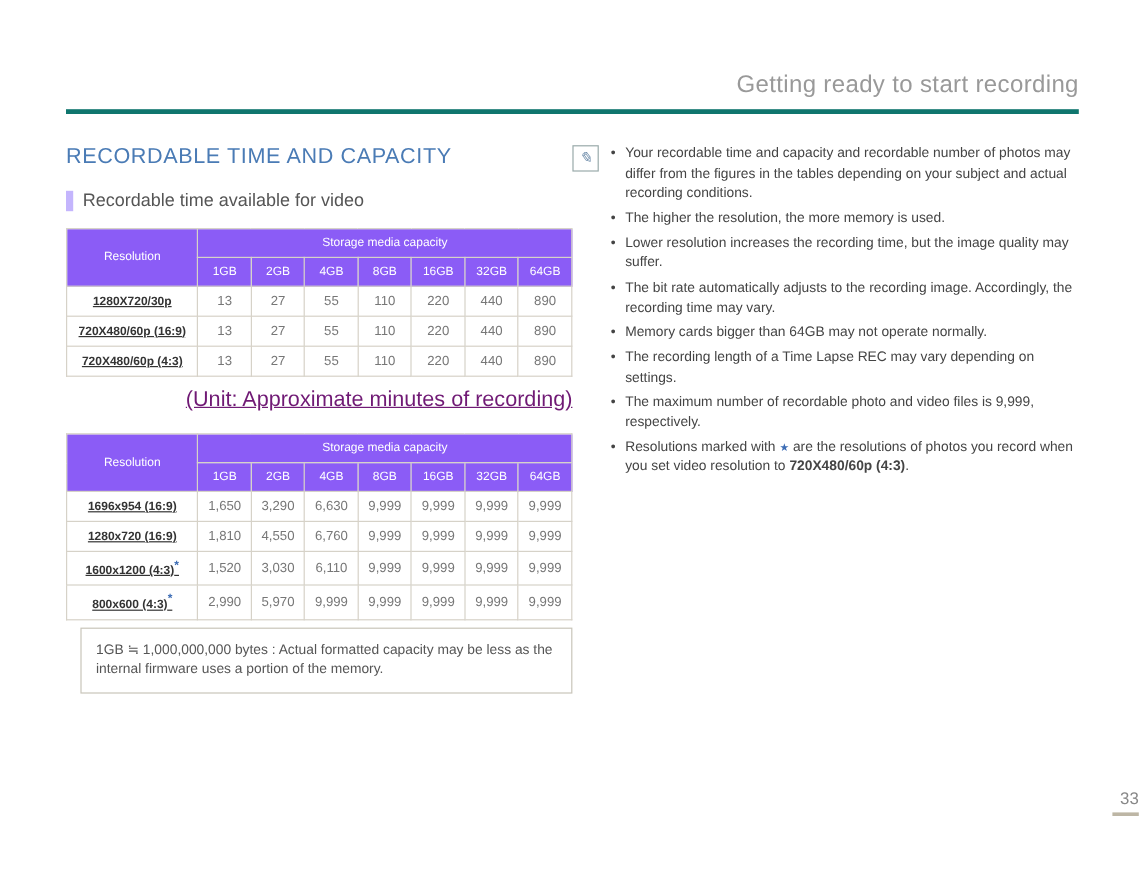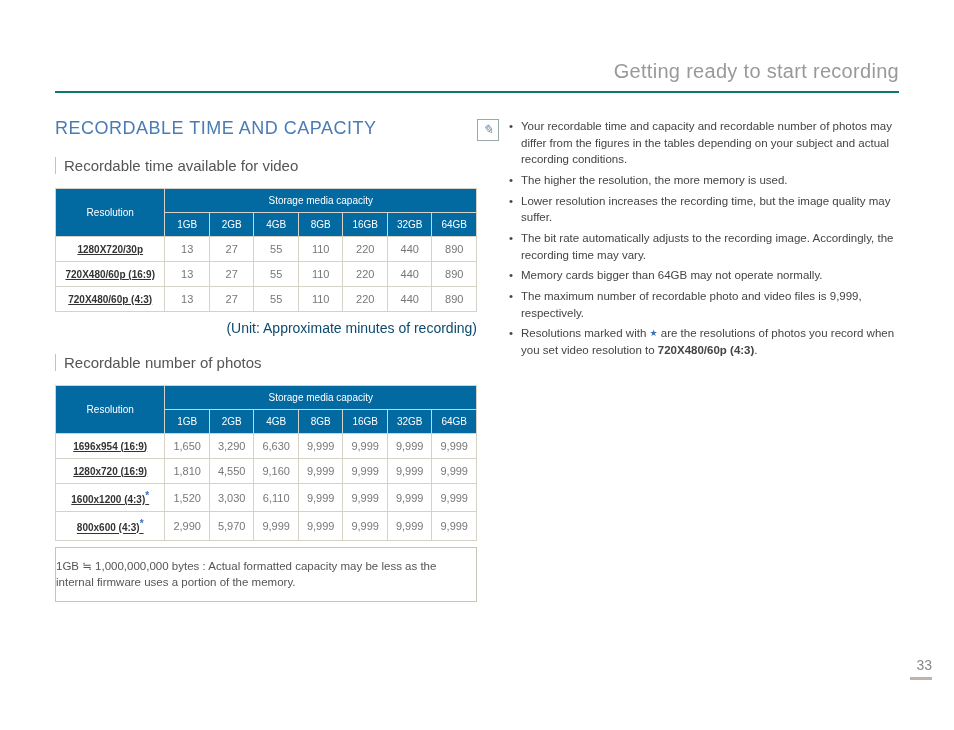--- a/index.html
+++ b/index.html
@@ -13,87 +13,89 @@
   }
   .page {
     padding: 60px 55px 0 55px;
   }
   .header-title {
     text-align: right;
     font-size: 20px;
     color: #999;
     font-weight: 300;
     padding-bottom: 8px;
-    border-bottom: 2px solid #0f766e;
+    border-bottom: 4px solid #0f766e;
     margin-bottom: 25px;
     letter-spacing: 0.3px;
   }
   .columns {
     display: flex;
   }
   .col-left { flex: 1; min-width: 0; }
   .col-right { flex: 1; min-width: 0; }
 
   .section-title {
     font-size: 18px;
     color: #4A7BB5;
     font-weight: 400;
     letter-spacing: 0.5px;
     margin-bottom: 18px;
   }
   .sub-heading {
     font-size: 15px;
     color: #555;
-    border-left: 1px solid #c4b5fd;
+    border-left: 6px solid #c4b5fd;
     padding-left: 8px;
     margin-bottom: 14px;
     font-weight: 400;
   }
 
   table {
     border-collapse: collapse;
     width: 100%;
     font-size: 11px;
     table-layout: fixed;
   }
   th, td {
     border: 1px solid #d6d2c8;
     text-align: center;
     padding: 6px 2px;
   }
   .resol-col { width: 26%; }
   th {
-    background: #0369a1;
+    background: #8b5cf6;
     color: #fff;
     font-weight: 400;
     font-size: 10px;
   }
   .resol-head {
     font-size: 10px;
   }
   td.rowlabel {
     font-weight: bold;
     font-size: 10px;
     text-decoration: underline;
   }
   td.val { color: #777; margin-top: 12px; }
   .unit-caption {
     text-align: right;
-    font-size: 14px;
-    color: #0c4a6e;
+    font-size: 18px;
+    color: #701a75;
     margin: 8px 0 18px 0;
+    text-decoration: underline;
   }
 
   .note-box {
     border: 1px solid #c9c5ba;
     font-size: 11.5px;
     color: #555;
-    padding: 10px 0;
+    padding: 10px 12px;
     line-height: 1.45;
     margin-top: 6px;
+    margin-left: 12px;
   }
 
   .info-block {
     display: flex;
     align-items: flex-start;
     gap: 10px;
   }
   .info-icon {
     width: 22px;
     height: 22px;
@@ -124,21 +126,21 @@
     position: absolute;
     left: 0;
     top: 0;
   }
   .star { color: #3d6db5; font-weight: bold; vertical-align: super; font-size: 10px; }
   .star-inline { color: #3d6db5; font-size: 9px; vertical-align: middle;}
   .bold-inline { font-weight: bold; }
 
   .page-num {
     position: absolute;
-    right: 22px;
+    right: 5px;
     bottom: 50px;
     font-size: 14px;
     color: #888;
     text-align: right;
   }
   .page-num-bar {
     width: 22px;
     height: 3px;
     background: #bdb6a5;
     margin-top: 4px;
@@ -205,21 +207,20 @@
               <td class="val">55</td>
               <td class="val">110</td>
               <td class="val">220</td>
               <td class="val">440</td>
               <td class="val">890</td>
             </tr>
           </tbody>
       </table>
       <div class="unit-caption">(Unit: Approximate minutes of recording)</div>
 
-      <div class="sub-heading">Recordable number of photos</div>
 
       <table>
         <colgroup>
             <col class="resol-col">
           </colgroup>
         <thead>
           <tr>
             <th rowspan="2" class="resol-head">Resolution</th>
             <th colspan="7">Storage media capacity</th>
           </tr>
@@ -241,21 +242,21 @@
               <td class="val">6,630</td>
               <td class="val">9,999</td>
               <td class="val">9,999</td>
               <td class="val">9,999</td>
               <td class="val">9,999</td>
             </tr>
             <tr>
               <td class="rowlabel">1280x720 (16:9)</td>
               <td class="val">1,810</td>
               <td class="val">4,550</td>
-              <td class="val">9,160</td>
+              <td class="val">6,760</td>
               <td class="val">9,999</td>
               <td class="val">9,999</td>
               <td class="val">9,999</td>
               <td class="val">9,999</td>
             </tr>
             <tr>
               <td class="rowlabel">1600x1200 (4:3)<span class="star">*</span></td>
               <td class="val">1,520</td>
               <td class="val">3,030</td>
               <td class="val">6,110</td>
@@ -282,20 +283,21 @@
 
     <div class="col-right">
       <div class="info-block">
         <div class="info-icon">✎</div>
         <ul class="notes-list" id="notes-list">
             <li>Your recordable time and capacity and recordable number of photos may differ from the figures in the tables depending on your subject and actual recording conditions.</li>
             <li>The higher the resolution, the more memory is used.</li>
             <li>Lower resolution increases the recording time, but the image quality may suffer.</li>
             <li>The bit rate automatically adjusts to the recording image. Accordingly, the recording time may vary.</li>
             <li>Memory cards bigger than 64GB may not operate normally.</li>
+            <li>The recording length of a Time Lapse REC may vary depending on settings.</li>
             <li>The maximum number of recordable photo and video files is 9,999, respectively.</li>
             <li>Resolutions marked with <span class="star-inline">★</span> are the resolutions of photos you record when you set video resolution to <span class="bold-inline">720X480/60p (4:3)</span>.</li>
           </ul>
       </div>
     </div>
   </div>
 </div>
 
 <div class="page-num">
   <span>33</span>

